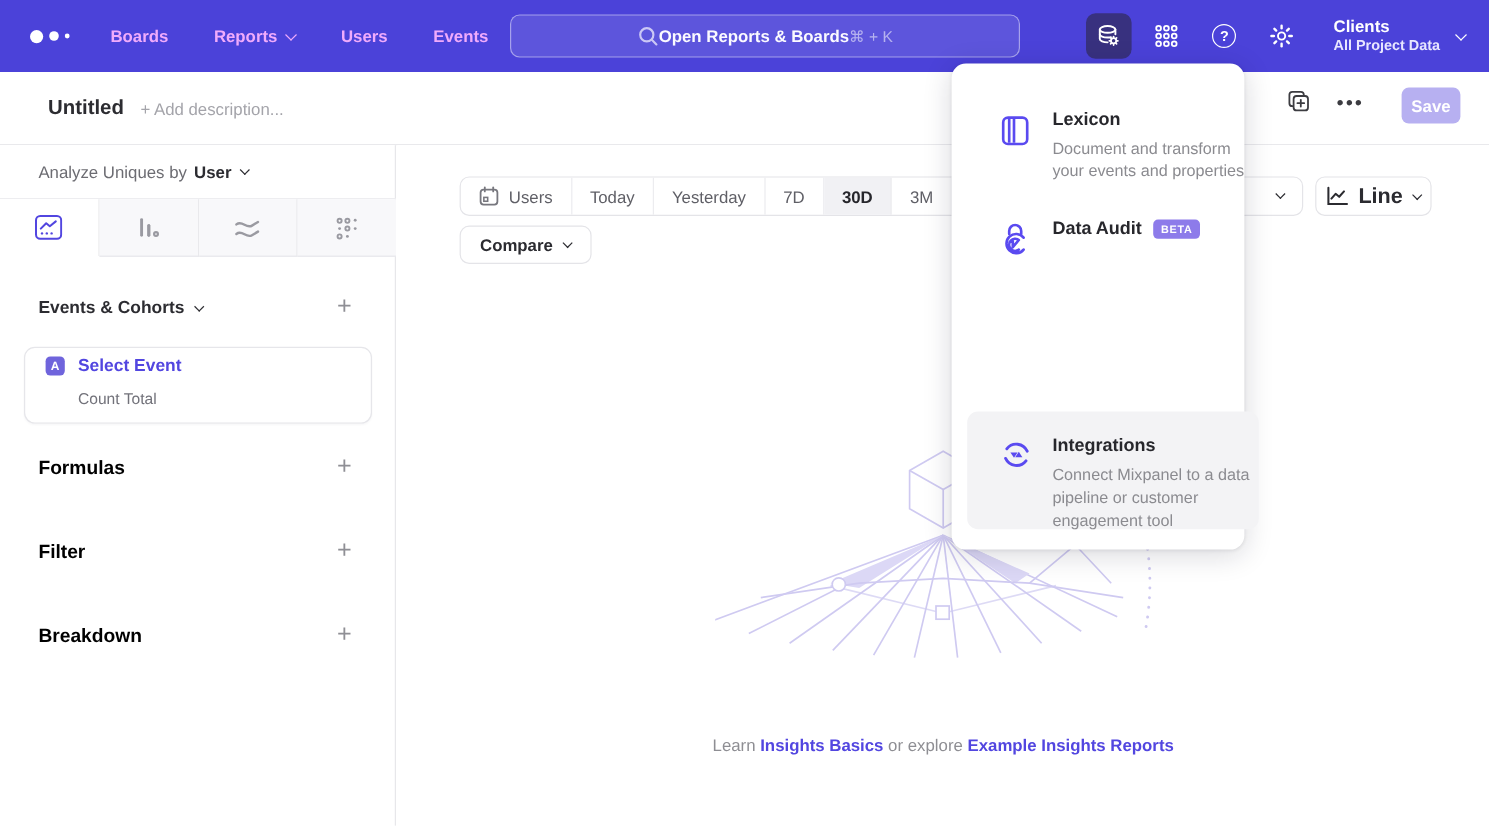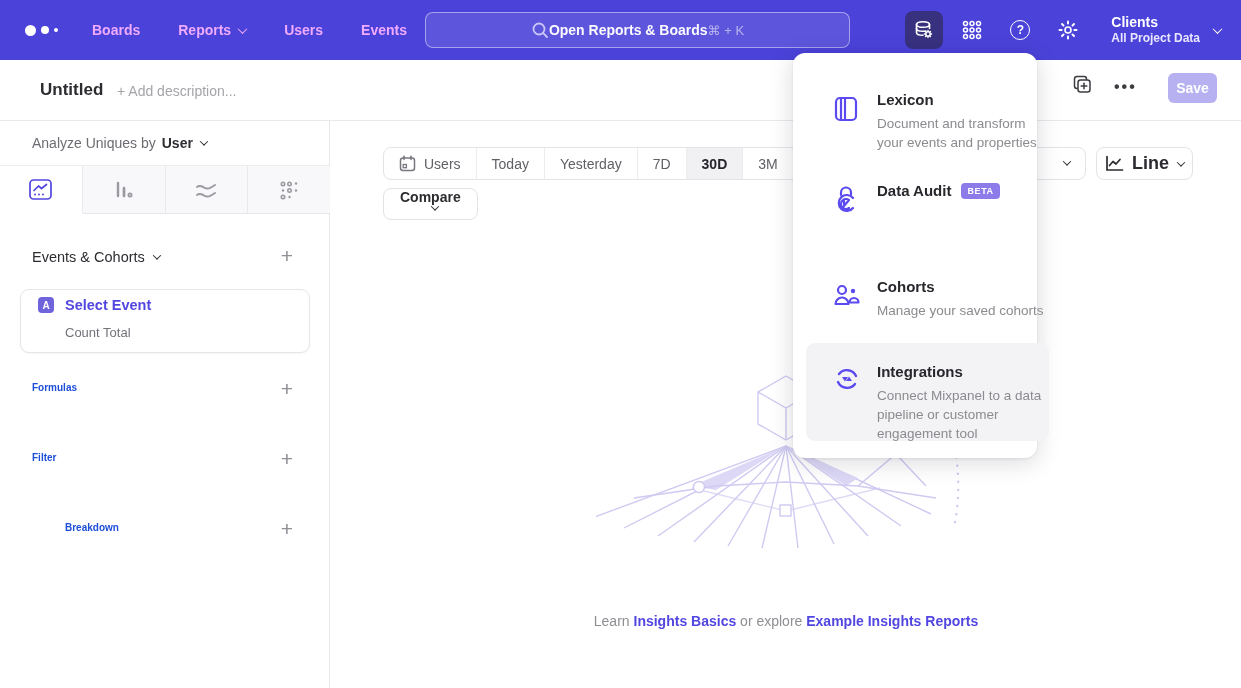--- a/index.html
+++ b/index.html
@@ -58,46 +58,46 @@
              display:flex; align-items:center; gap:6px; }
   .analyze b { color:#2c2c31; font-weight:700; display:flex; align-items:center; cursor:pointer; }
   .analyze .chev { border-color:#2c2c31; width:6px; height:6px; }
   .tabs { position:absolute; left:0; top:44px; width:330px; height:49px;
           display:flex; border-top:1px solid #ededf0; }
   .tab { flex:1; display:flex; align-items:center; justify-content:center;
          background:#f8f8fa; border-bottom:1px solid #e7e7ea; border-right:1px solid #e9e9ec;
          cursor:pointer; }
   .tab:last-child { border-right:none; }
   .tab.sel { background:#fff; border-bottom:1px solid transparent; }
-  .sec-head { position:absolute; left:32px; font-size:14.5px; font-weight:400; color:#2c2c31;
+  .sec-head { position:absolute; left:32px; font-size:14.5px; font-weight:700; color:#2c2c31;
               display:flex; align-items:center; cursor:pointer; }
   .sec-head .chev { border-color:#2c2c31; width:6px; height:6px; margin-left:9px; }
   .plus { position:absolute; left:278px; width:18px; height:18px; color:#8f8f95;
           font-size:21px; line-height:16px; text-align:center; cursor:pointer; font-weight:400; }
-  .sec-label { position:absolute; left:32px; font-size:10px; font-weight:600; color:#1d4ed8;text-align:right; }
+  .sec-label { position:absolute; left:32px; font-size:16px; font-weight:600; color:#000000;text-align:right; }
   .event-card { position:absolute; left:20px; top:168px; width:290px; height:64px;
                 border:1px solid #e6e6ea; border-radius:9px; background:#fff;
                 box-shadow:0 1px 2px rgba(30,30,60,0.04); cursor:pointer; }
   .badge-a { position:absolute; left:17px; top:7px; width:16px; height:16px; border-radius:4px;
              background:#6f64dc; color:#fff; font-size:10px; font-weight:700;
              display:flex; align-items:center; justify-content:center; }
   .ev-name { position:absolute; left:44px; top:7px; font-size:14.5px; font-weight:600; color:#5246e0; }
   .ev-metric { position:absolute; left:44px; top:35px; font-size:13px; color:#72727a; cursor:pointer; }
 
   
   .main { position:absolute; left:331px; top:121px; width:910px; height:567px; background:#fff; }
   .seg { position:absolute; left:52px; top:26px; height:33px; display:flex; align-items:stretch;
          border:1px solid #e4e4e8; border-radius:8px; background:#fff; overflow:hidden; }
   .seg .it { display:flex; align-items:center; gap:8px; padding:0 15px; font-size:14px;
              color:#5f5f66; border-right:1px solid #ececef; cursor:pointer; white-space:nowrap; }
   .seg .it:last-child { border-right:none; }
   .seg .it.sel { background:#f1f1f4; color:#26262b; font-weight:700; }
   .compare { position:absolute; left:52px; top:67px; height:32px; padding:0 16px;
              border:1px solid #e4e4e8; border-radius:8px; background:#fff; display:flex;
-             align-items:center; font-size:14px; font-weight:600; color:#2b2b30; cursor:pointer;flex-direction:column; }
+             align-items:center; font-size:14px; font-weight:600; color:#2b2b30; cursor:pointer; }
   .compare .chev { width:6px; height:6px; margin-left:9px; border-color:#2b2b30; }
   .hidden-dd { position:absolute; left:660px; top:26px; width:95px; height:33px;
                border:1px solid #e4e4e8; border-radius:8px; background:#fff; cursor:pointer; }
   .hidden-dd .chev { position:absolute; right:15px; top:12px; width:6px; height:6px; border-color:#2b2b30; }
   .linebtn { position:absolute; left:765px; top:26px; width:97px; height:33px;
              border:1px solid #e4e4e8; border-radius:8px; background:#fff; display:flex;
              align-items:center; justify-content:center; gap:8px; font-size:18px;
              font-weight:600; color:#2b2b30; cursor:pointer; }
   .linebtn .chev { width:6px; height:6px; border-color:#2b2b30; margin-left:1px; }
   .empty-head { position:absolute; left:0; right:0; top:460px; text-align:center;
@@ -296,21 +296,21 @@
     <span class="ev-name">Select Event</span>
     <span class="ev-metric">Count Total</span>
   </div>
 
   <div class="sec-label" style="top:261px;">Formulas</div>
   <div class="plus" style="top:260px;">+</div>
 
   <div class="sec-label" style="top:331px;">Filter</div>
   <div class="plus" style="top:330px;">+</div>
 
-  <div class="sec-label" style="top:401px;margin-left:33px;">Breakdown</div>
+  <div class="sec-label" style="top:401px;">Breakdown</div>
   <div class="plus" style="top:400px;">+</div>
 </div>
 
 <div class="main">
 
   <div class="seg">
     <div class="it">
       <svg width="17" height="17" viewBox="0 0 17 17">
         <rect x="1.5" y="3" width="14" height="12.5" rx="2.5" fill="none" stroke="#77777e" stroke-width="1.5"></rect>
         <line x1="5" y1="1.2" x2="5" y2="4.5" stroke="#77777e" stroke-width="1.5" stroke-linecap="round"></line>
@@ -421,34 +421,20 @@
         <path d="M8 9 V6.5 a5 5 0 0 1 10 0 V9" fill="none" stroke="#5a4af0" stroke-width="2.2" stroke-linecap="round"></path>
         <path d="M20 12 a8 8 0 1 0 0 10 M16 22 a5 5 0 1 1 0 -8 l-5 6 v-5" fill="none" stroke="#5a4af0" stroke-width="2.2" stroke-linecap="round" stroke-linejoin="round"></path>
       </svg>
     </span>
     <div class="tt">
       <span>Data Audit</span>
       <span class="beta">BETA</span>
     </div>
   </div>
 
-  <div class="mi" style="top:225px; height:52px;">
-    <span class="ic">
-      <svg width="28" height="26" viewBox="0 0 28 26">
-        <circle cx="9" cy="8" r="4" fill="none" stroke="#5a4af0" stroke-width="2.2"></circle>
-        <path d="M2.5 22 a6.5 6.5 0 0 1 13 0 z" fill="none" stroke="#5a4af0" stroke-width="2.2" stroke-linejoin="round"></path>
-        <circle cx="20" cy="9" r="2.2" fill="#5a4af0"></circle>
-        <path d="M16.5 20.5 a4.5 4.5 0 0 1 9 0 z" fill="none" stroke="#5a4af0" stroke-width="2.2" stroke-linejoin="round"></path>
-      </svg>
-    </span>
-    <div class="tt">
-        <span>Cohorts</span>
-      </div>
-    <div class="dd">Manage your saved cohorts</div>
-  </div>
 
   <div class="mi hl" style="top:290px; height:98px;">
     <span class="ic" style="top:22px;">
       <svg width="28" height="28" viewBox="0 0 28 28">
         <path d="M6 9 a10 10 0 0 1 17 2 M22 19 a10 10 0 0 1 -17 -2" fill="none" stroke="#5a4af0" stroke-width="2.4" stroke-linecap="round"></path>
         <polygon points="9,12 15,12 12,16.5" fill="#5a4af0"></polygon>
         <polygon points="13,16 19,16 16,11.5" fill="#5a4af0"></polygon>
       </svg>
     </span>
     <div class="tt" style="top:20px;">

